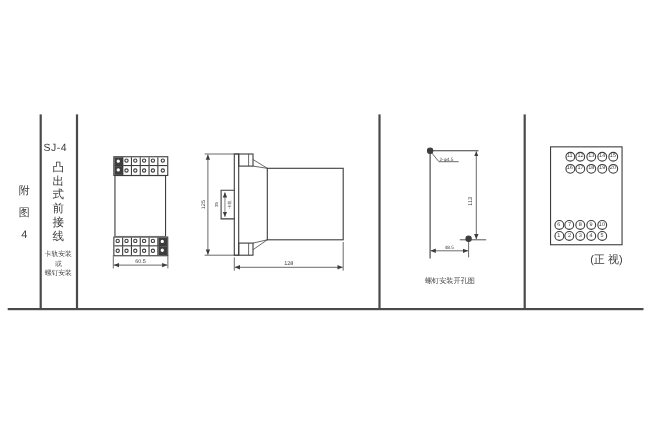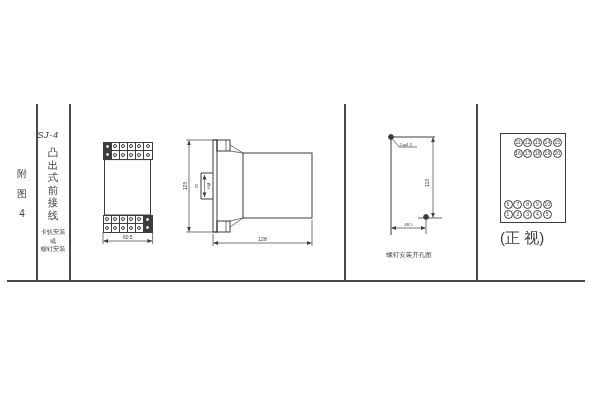--- a/index.html
+++ b/index.html
@@ -4,21 +4,21 @@
 <style>
   html,body{margin:0;padding:0;background:#fff;}
   .canvas{position:relative;width:600px;height:400px;background:#ffffff;overflow:hidden;
           font-family:"Liberation Sans", sans-serif;color:#3d3d3d;}
   .vline{position:absolute;width:1.5px;background:#4a4a4a;}
   .hline{position:absolute;height:2px;background:#4a4a4a;}
   .abs{position:absolute;}
   
   .figcol{left:14px;top:168px;width:16px;font-size:10px;line-height:11px;text-align:center;}
   .figcol div{margin-bottom:9px;}
-  .model{left:37px;top:129px;width:24px;font-size:9.5px;text-align:left;letter-spacing:0.5px;font-style:italic;}
+  .model{left:37px;top:129px;width:24px;font-size:9.5px;text-align:right;letter-spacing:0.5px;}
   .titlecol{left:37px;top:146px;width:32px;font-size:10.5px;line-height:12.5px;text-align:center;}
   .mountnote{left:37px;top:228px;width:32px;font-size:6.2px;line-height:8.5px;text-align:center;}
   
   .d1{left:95px;top:128px;width:75px;height:122px;}
   .tblock{position:absolute;left:8px;width:49.6px;height:17.6px;border:1px solid #3d3d3d;
           display:grid;grid-template-columns:repeat(6,1fr);grid-template-rows:repeat(2,1fr);
           box-sizing:border-box;background:#fff;}
   .tblock.top{top:14px;} .tblock.bot{top:87px;}
   .tcell{border-right:1px solid #3d3d3d;border-bottom:1px solid #3d3d3d;box-sizing:border-box;
          display:flex;align-items:center;justify-content:center;}
@@ -29,21 +29,21 @@
   .tcell.dark .dot{width:3px;height:3px;border-color:#fff;background:#fff;}
   
   .d2{left:183px;top:128px;width:142px;height:122px;}
   .d3{left:380px;top:130px;width:90px;height:132px;}
   svg text{fill:#3d3d3d;font-family:"Liberation Sans", sans-serif;}
   
   .tpanel{left:500px;top:133px;width:66px;height:90px;border:1.2px solid #3d3d3d;box-sizing:border-box;background:#fff;}
   .tc{position:absolute;width:9px;height:9px;border:1px solid #3d3d3d;border-radius:50%;
       font-size:5px;line-height:1;display:flex;align-items:center;justify-content:center;
       box-sizing:border-box;background:#fff;}
-  .tcaption{left:500px;top:229px;width:66px;font-size:15px;text-align:left;}
+  .tcaption{left:500px;top:229px;width:66px;font-size:10px;text-align:right;}
 </style>
 </head>
 <body>
 
 <div class="canvas">
 
   <div class="hline" style="left:7px;top:280px;width:578px;"></div>
   <div class="vline" style="left:36px;top:104px;height:176px;"></div>
   <div class="vline" style="left:69px;top:104px;height:176px;"></div>
   <div class="vline" style="left:344px;top:104px;height:176px;"></div>

